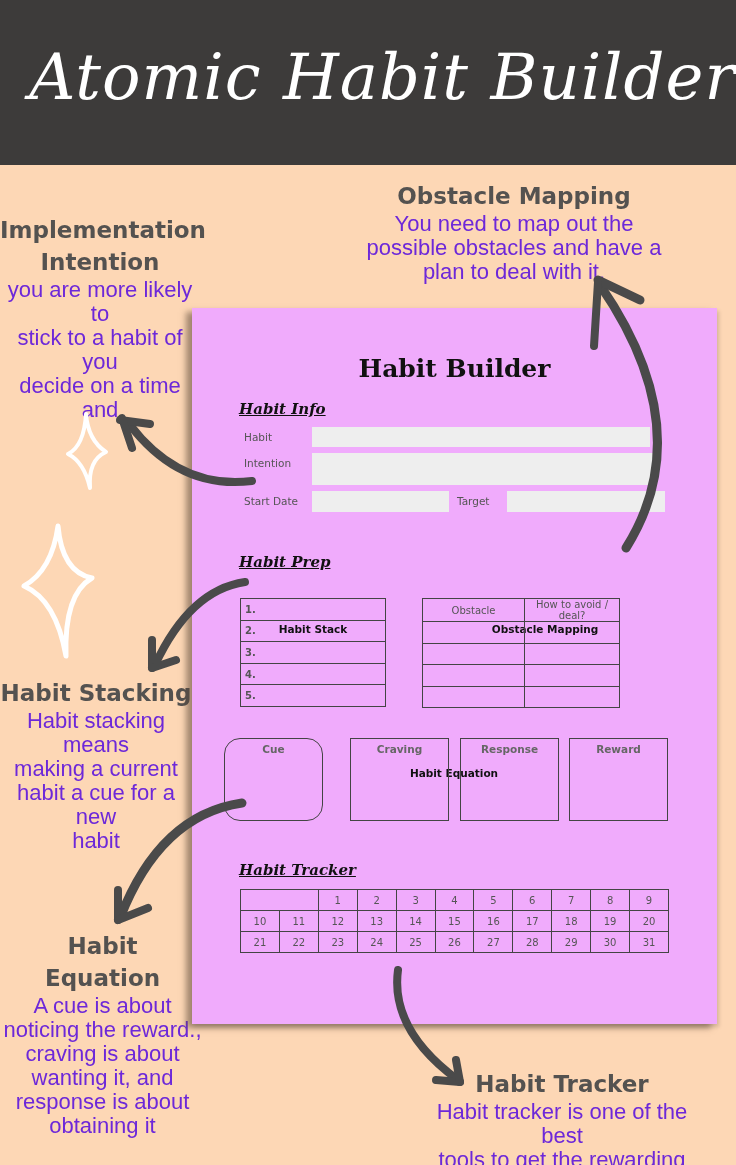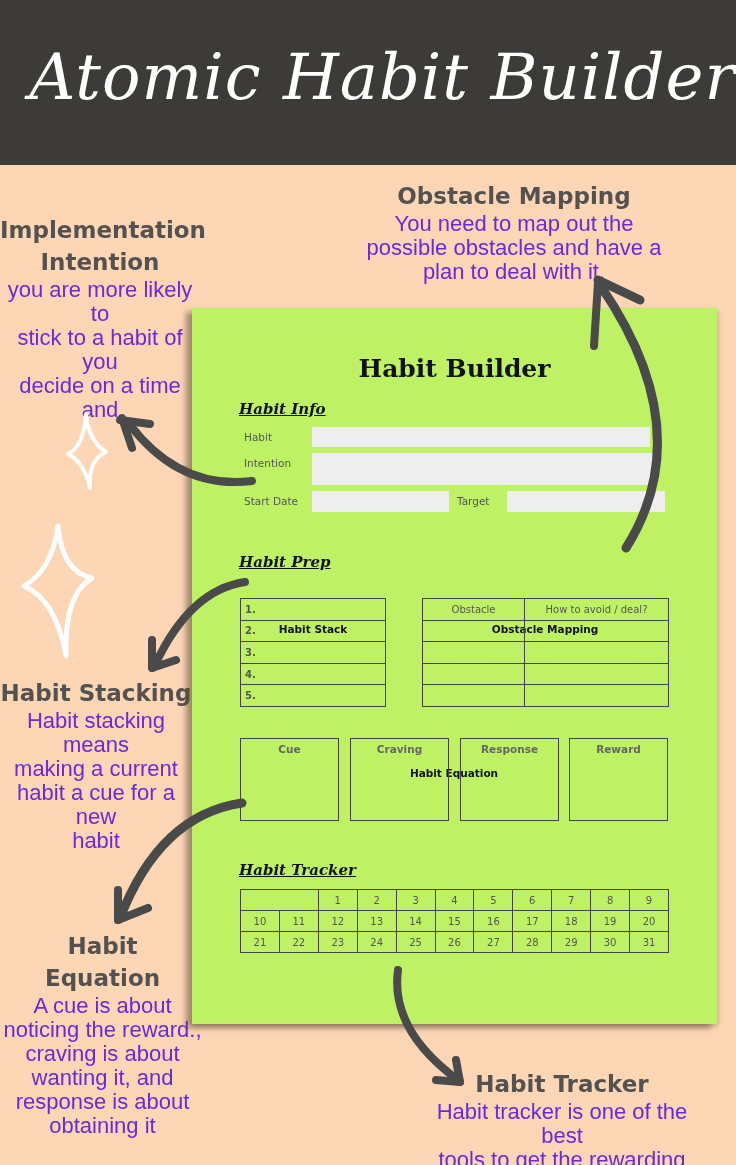--- a/index.html
+++ b/index.html
@@ -7,21 +7,21 @@
   body { background: #fdd7b5; position: relative; font-family: "DejaVu Sans", sans-serif; color: #2b2b2b; }
 
   .banner { position: absolute; left: 0; top: 0; width: 736px; height: 165px; background: #3d3b3a; }
   .banner-title { position: absolute; left: 0; width: 736px; top: 40px; text-align: right;
     font-family: "DejaVu Serif", serif; font-style: italic; color: #ffffff; font-size: 64px; letter-spacing: 1px; }
 
   .callout { position: absolute; text-align: center; }
   .callout-title { font-family: "DejaVu Sans", sans-serif; font-weight: bold; color: #545250; font-size: 23px; line-height: 32px; }
   .callout-body { font-family: Liberation Sans, sans-serif; color: #6d28d9; font-size: 22px; line-height: 24px; }
 
-  .paper { position: absolute; left: 192px; top: 308px; width: 525px; height: 716px; background: #bef264;
+  .paper { position: absolute; left: 192px; top: 308px; width: 525px; height: 716px; background: #f0abfc;
     box-shadow: -6px 4px 6px rgba(90,70,55,0.55), 2px 3px 4px rgba(0,0,0,0.15); }
 
   .paper-title { position: absolute; left: 0; top: 46px; width: 525px; text-align: center;
     font-family: "DejaVu Serif", serif; font-weight: bold; font-size: 25px; color: #111; }
   .section-heading { position: absolute; font-family: "DejaVu Serif", serif; font-style: italic; font-weight: bold;
     font-size: 15px; color: #111; text-decoration: underline; }
 
   .field-label { position: absolute; font-size: 10.5px; color: #555; }
   .field-box { position: absolute; background: #eeeeee; }
 
@@ -125,21 +125,21 @@
     <tr>
           <td>4.</td>
         </tr>
     <tr>
           <td>5.</td>
         </tr>
   </tbody>
     </table>
 
   <div class="sub-heading" style="left:230px; top:272px; width:246px;">Obstacle Mapping</div>
-  <table class="grid obst" style="left:230px; top:290px; width:247px;border-radius:15px;">
+  <table class="grid obst" style="left:230px; top:290px; width:198px;border-radius:15px;">
     <tbody>
         <tr>
       <td style="width:102px;">Obstacle</td>
       <td>How to avoid / deal?</td>
     </tr>
     <tr>
           <td></td>
           <td></td>
         </tr>
     <tr>
@@ -151,21 +151,21 @@
           <td></td>
         </tr>
     <tr>
           <td></td>
           <td></td>
         </tr>
   </tbody>
     </table>
 
   <div class="sub-heading" style="left:48px; top:416px; width:428px;">Habit Equation</div>
-  <div class="eq-box" style="left:48px;">Cue</div>
+  <div class="eq-box" style="left:32px;border-radius:16px;">Cue</div>
   <div class="eq-box" style="left:158px;">Craving</div>
   <div class="eq-box" style="left:268px;">Response</div>
   <div class="eq-box" style="left:377px;">Reward</div>
 
   <div class="section-heading" style="left:47px; top:553px;">Habit Tracker</div>
   <table class="grid tracker" style="left:48px; top:581px; width:429px;">
     <tbody>
         <tr>
       <td colspan="2"></td>
       <td>1</td>

